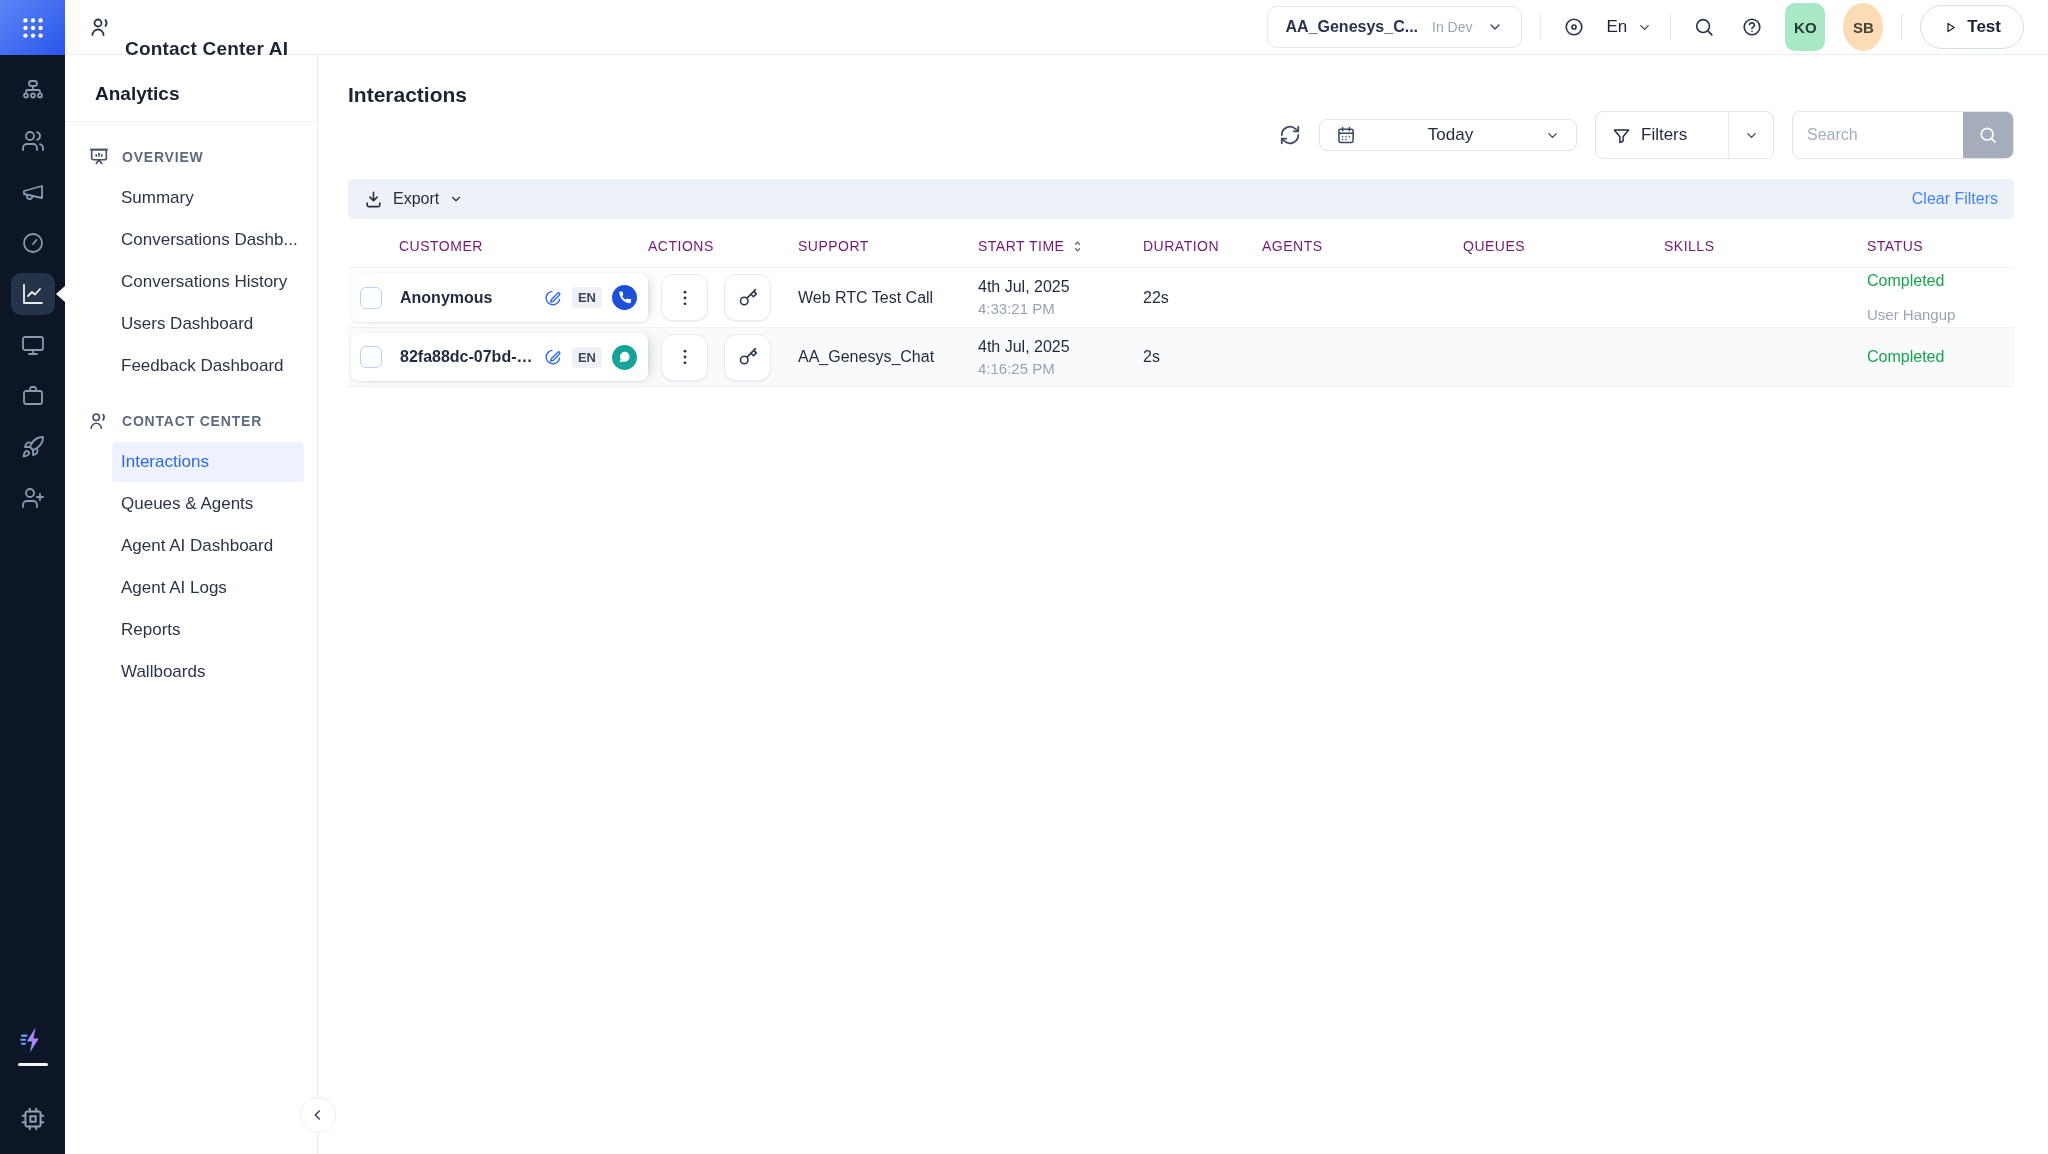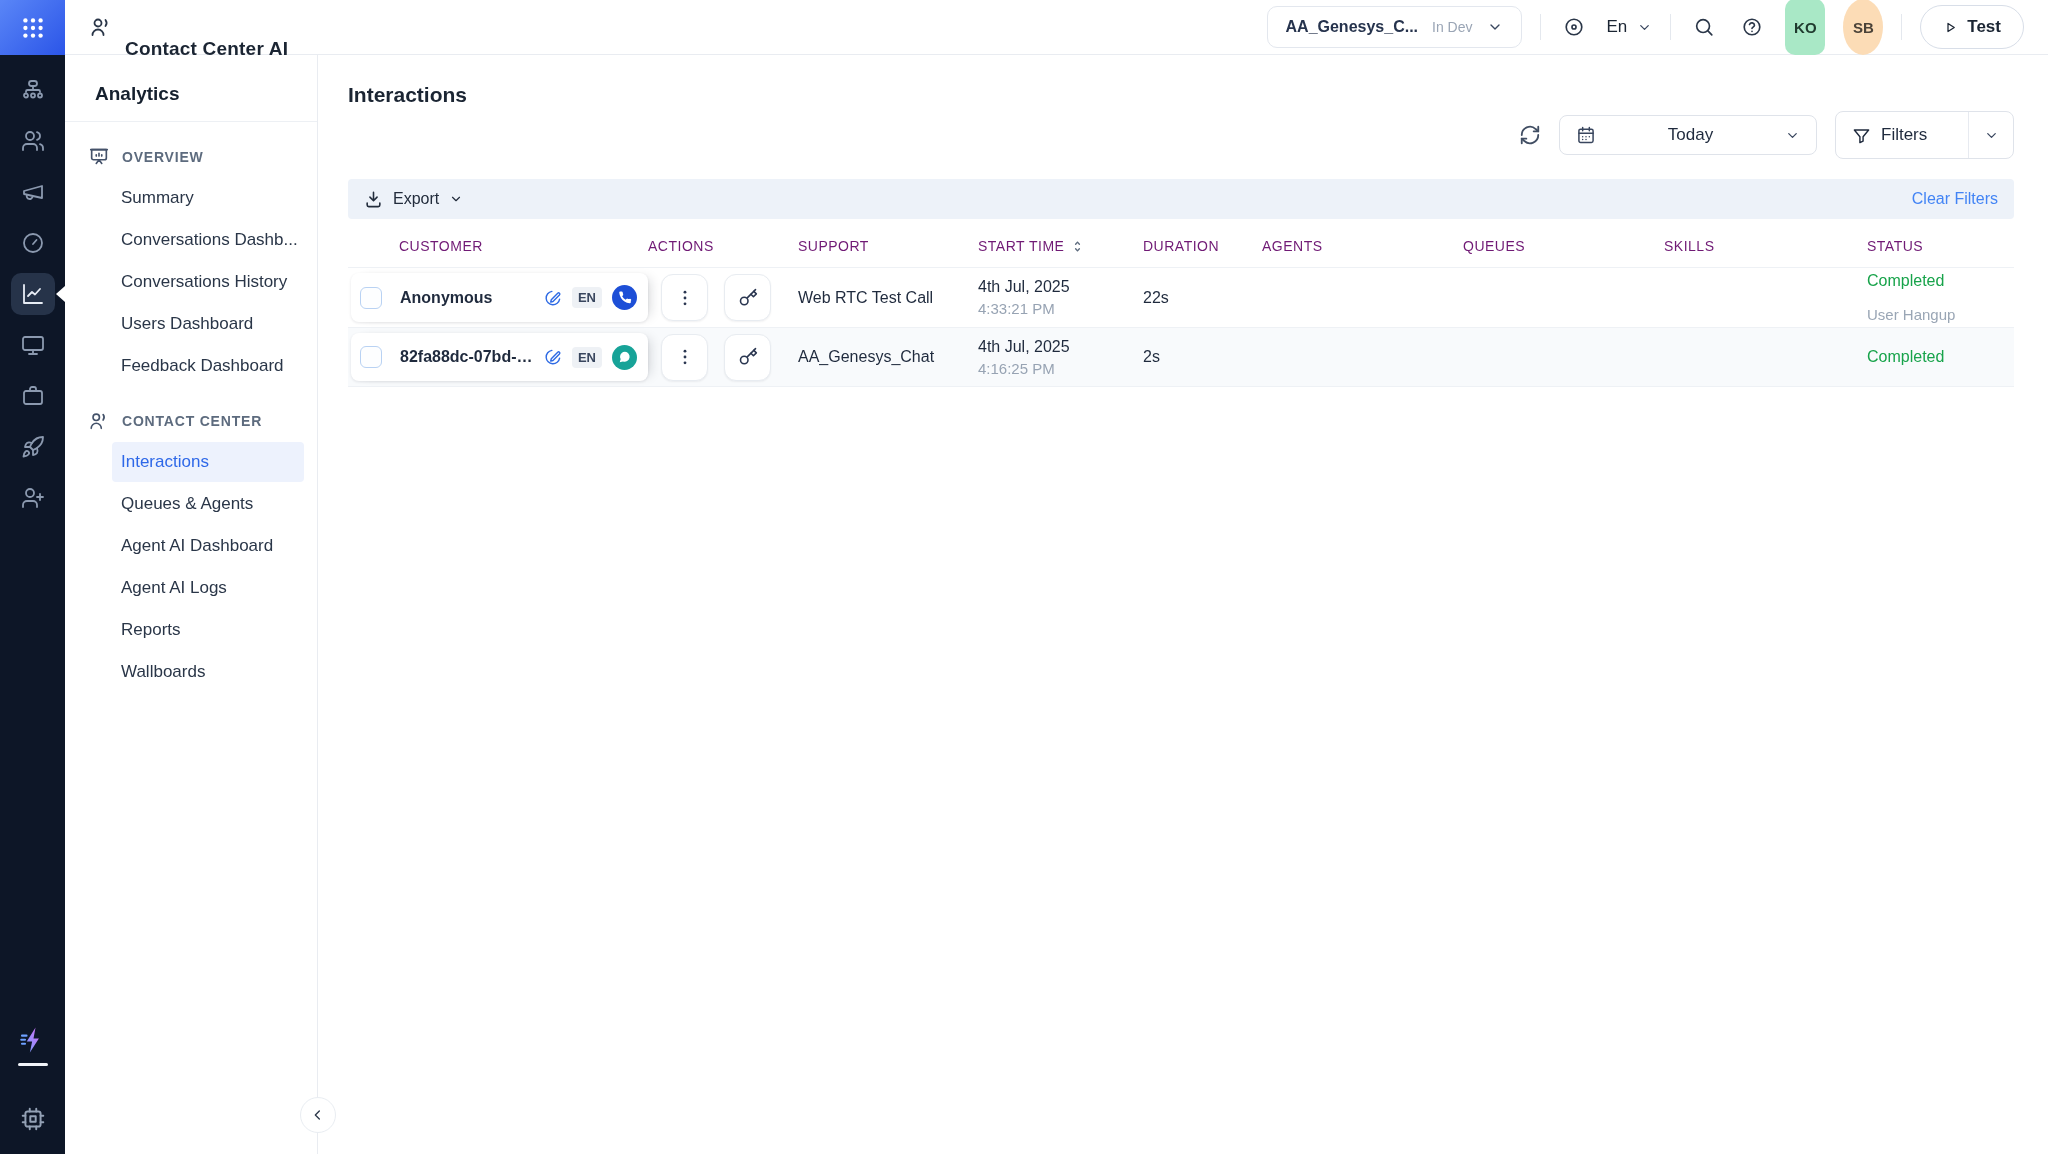--- a/index.html
+++ b/index.html
@@ -31,21 +31,21 @@
   .ws-pill { display:flex; align-items:center; gap:14px; height:42px; padding:16px 18px; border:1px solid #e3e7ee; border-radius:10px; cursor:pointer; }
   .ws-name { font-size:16px; font-weight:600; color:#26334d; }
   .ws-env { font-size:14px; color:#9aa5b5; }
   .ws-pill svg { width:16px; height:16px; color:#39465e; }
   .vdiv { width:1px; height:26px; background:#e4e8ee; }
   .icon-btn { width:30px; height:30px; display:flex; align-items:center; justify-content:center; color:#2a3648; cursor:pointer; }
   .icon-btn svg { width:22px; height:22px; }
   .lang { display:flex; align-items:center; gap:10px; cursor:pointer; color:#1b2533; }
   .lang-label { font-size:17px; font-weight:500; }
   .lang svg { width:15px; height:15px; color:#39465e; }
-  .avatar { width:40px; height:56px; display:flex; align-items:center; justify-content:center; font-size:15px; font-weight:700; cursor:pointer; }
+  .avatar { width:40px; height:48px; display:flex; align-items:center; justify-content:center; font-size:15px; font-weight:700; cursor:pointer; }
   .avatar.ko { background:#a9e8c6; color:#1f3a2e; border-radius:10px; }
   .avatar.sb { background:#fcdcb6; color:#4a4238; border-radius:50%; }
   .test-btn { display:flex; align-items:center; gap:9px; height:44px; padding:14px 22px; border:1px solid #d8dee8; border-radius:22px; background:#fff; cursor:pointer; color:#1b2533; }
   .test-btn svg { width:15px; height:15px; }
   .test-label { font-size:17px; font-weight:600; }
 
   
   .sidebar { position:fixed; left:65px; top:55px; bottom:0; width:253px; background:#fff; border-right:1px solid #e9ecf1; z-index:10; }
   .sb-title { padding:28px 0 16px 30px; font-size:19px; font-weight:700; color:#15202e; border-bottom:1px solid #edf0f4; margin-right:0; }
   .sb-section { margin-top:18px; }
@@ -57,21 +57,21 @@
   .sb-item.active { background:#edf2fd; color:#2e68e8; }
   .collapse-btn { position:fixed; left:300px; top:1097px; width:36px; height:36px; border-radius:50%; background:#fff; border:1px solid #e9edf2; display:flex; align-items:center; justify-content:center; color:#2a3648; cursor:pointer; z-index:15; }
   .collapse-btn svg { width:16px; height:16px; }
 
   
   .main { position:fixed; left:318px; top:55px; right:0; bottom:0; background:#fff; padding:28px 34px 0 30px; overflow:hidden; }
   .page-title { font-size:21px; font-weight:700; color:#1b2533; }
   .controls-row { display:flex; align-items:center; justify-content:flex-end; gap:18px; margin-top:4px; height:48px; }
   .refresh-btn { color:#414e63; cursor:pointer; }
   .refresh-btn svg { width:22px; height:22px; }
-  .date-ctl { width:258px; height:40px; border:1px solid #dfe3ea; border-radius:8px; display:flex; align-items:center; padding:0 16px; cursor:pointer; background:#fff; }
+  .date-ctl { width:258px; height:32px; border:1px solid #dfe3ea; border-radius:8px; display:flex; align-items:center; padding:0 16px; cursor:pointer; background:#fff; }
   .date-ctl .cal { color:#39465e; } .date-ctl .cal svg { width:20px; height:20px; }
   .date-label { flex:1; text-align:center; font-size:17px; color:#1f2a3d; }
   .date-ctl .chev svg, .filters-ctl .chev svg { width:15px; height:15px; color:#39465e; }
   .filters-ctl { width:179px; height:48px; border:1px solid #dfe3ea; border-radius:8px; display:flex; align-items:center; background:#fff; cursor:pointer; overflow:hidden; }
   .filters-main { flex:1; display:flex; align-items:center; gap:10px; padding-left:16px; color:#1f2a3d; }
   .filters-main svg { width:19px; height:19px; }
   .filters-label { font-size:17px; }
   .filters-div { width:1px; height:48px; background:#e7eaf0; }
   .filters-chev { width:44px; display:flex; align-items:center; justify-content:center; }
   .search-ctl { width:222px; height:48px; border:1px solid #dfe3ea; border-radius:8px; display:flex; overflow:hidden; background:#fff; }
@@ -404,20 +404,31 @@
       </div>
       <span class="filters-div"></span>
       <div class="filters-chev chev">
           <span>
             <svg viewBox="0 0 24 24" fill="none" stroke="currentColor" stroke-width="2" stroke-linecap="round" stroke-linejoin="round">
               <path d="m6 9 6 6 6-6"></path>
             </svg>
           </span>
         </div>
     </div>
+    <div class="search-ctl">
+      <input class="search-input" type="text" placeholder="Search" style="">
+      <button class="search-go">
+          <span>
+            <svg viewBox="0 0 24 24" fill="none" stroke="currentColor" stroke-width="2" stroke-linecap="round">
+              <circle cx="11" cy="11" r="7"></circle>
+              <path d="m20.5 20.5-4.2-4.2"></path>
+            </svg>
+          </span>
+        </button>
+    </div>
   </div>
 
   <div class="export-bar">
     <div class="export-btn">
       <span>
           <svg class="dl" viewBox="0 0 24 24" fill="none" stroke="currentColor" stroke-width="2" stroke-linecap="round" stroke-linejoin="round">
             <path d="M12 3v10M7.5 9 12 13.5 16.5 9"></path>
             <path d="M4 16.5V19a2 2 0 0 0 2 2h12a2 2 0 0 0 2-2v-2.5"></path>
           </svg>
         </span>

